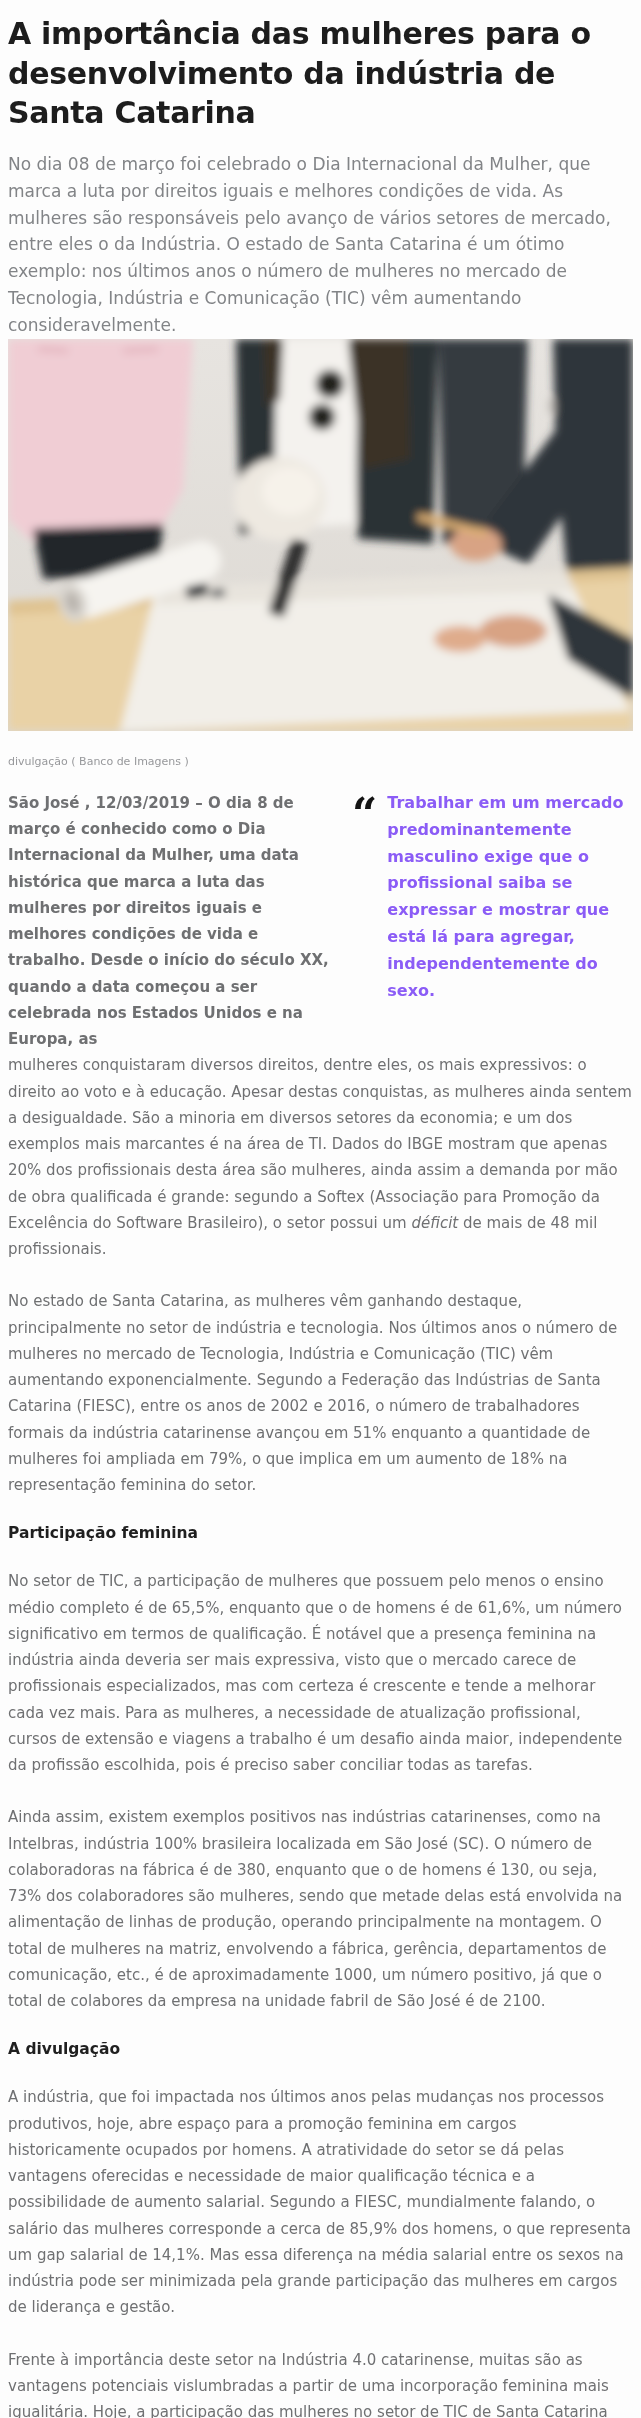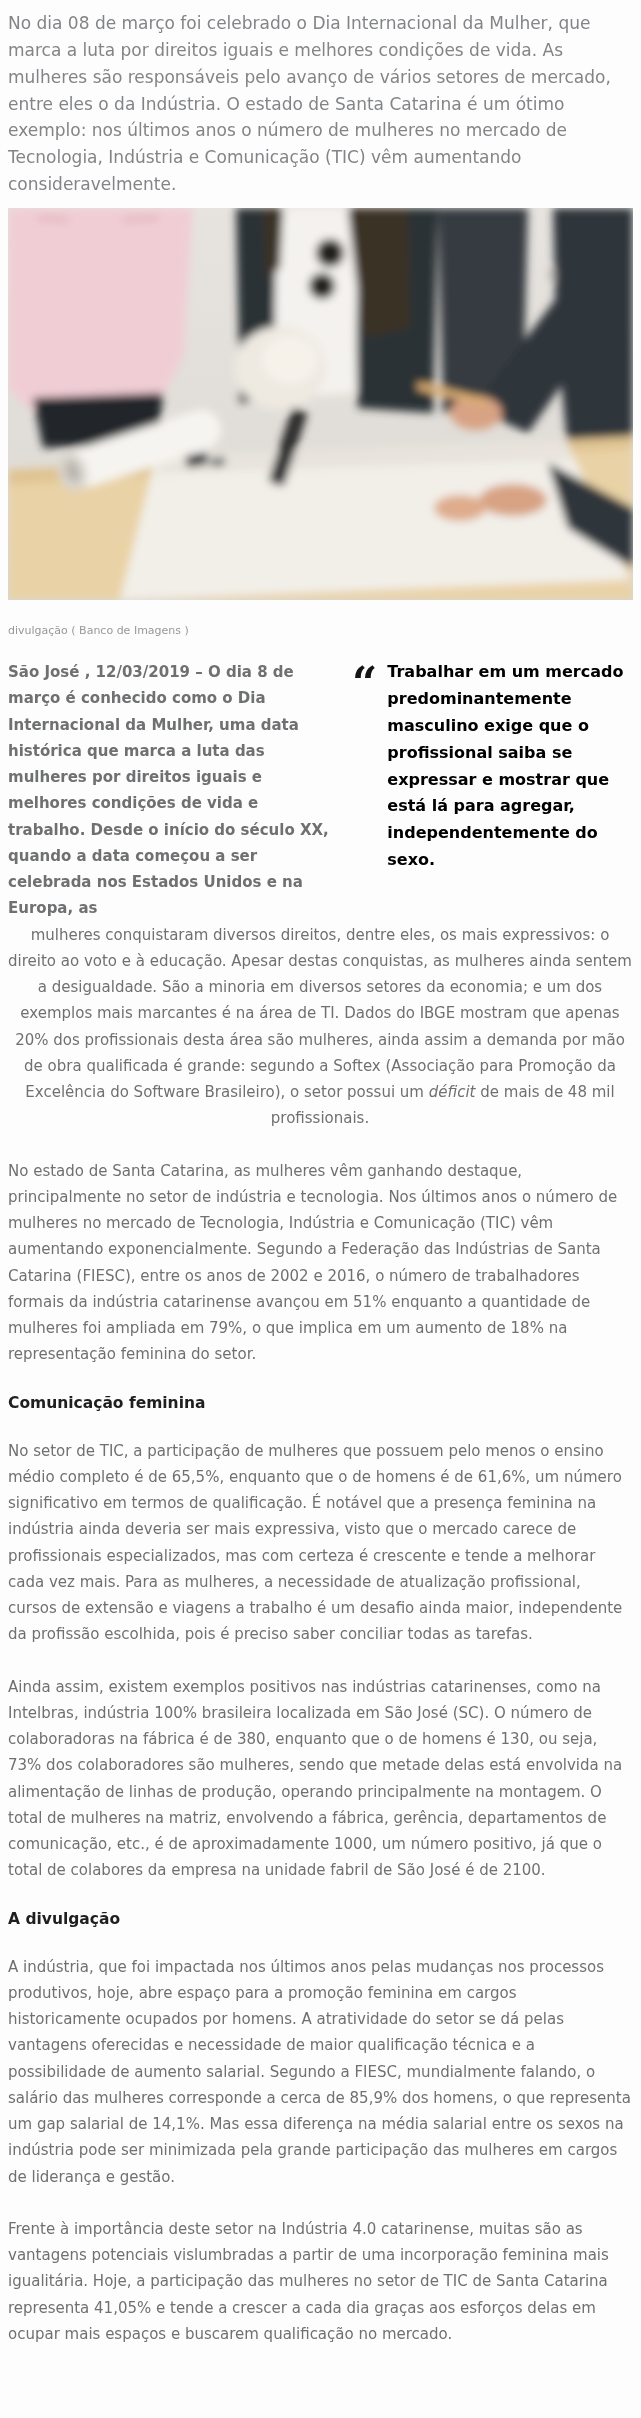--- a/index.html
+++ b/index.html
@@ -14,21 +14,21 @@
   }
   h1.title {
     margin: 4px 0 18px 0;
     font-size: 30px;
     line-height: 1.32;
     font-weight: 700;
     color: #1d1d1d;
     letter-spacing: -0.3px;
   }
   p.lead {
-    margin: 0 0 10px 0;
+    margin: 0 0 0 0;
     font-size: 17px;
     line-height: 1.58;
     color: #828487;
   }
   .photo {
     width: 625px;
     height: 392px;
     overflow: hidden;
     background: #e9e6e2;
     line-height: 0;
@@ -64,35 +64,36 @@
     line-height: 0.75;
     color: #141414;
     margin: 8px 10px 0 0;
     flex: 0 0 auto;
   }
   .qtext {
     margin: 0;
     font-size: 16px;
     line-height: 1.68;
     font-weight: 700;
-    color: #000000;
+    color: #8b5cf6;
   }
-  .after-cols { margin-top: 26px; text-align: center; }
+  .after-cols { margin-top: 26px; }
   h2.section {
     font-size: 15.5px;
     font-weight: 700;
     color: #1f1f1f;
     margin: 0 0 26px 0;
   }
 </style>
 </head>
 <body>
 
 <div class="page">
 
+  <h1 class="title">A importância das mulheres para o desenvolvimento da indústria de Santa Catarina</h1>
 
   <p class="lead">No dia 08 de março foi celebrado o Dia Internacional da Mulher, que marca a luta por direitos iguais e melhores condições de vida. As mulheres são responsáveis pelo avanço de vários setores de mercado, entre eles o da Indústria. O estado de Santa Catarina é um ótimo exemplo: nos últimos anos o número de mulheres no mercado de Tecnologia, Indústria e Comunicação (TIC) vêm aumentando consideravelmente.</p>
 
   <div class="photo">
 
     <svg width="625" height="392" viewBox="0 0 625 392" xmlns="http://www.w3.org/2000/svg">
       <defs>
         <filter id="soft" x="-10%" y="-10%" width="120%" height="120%">
           <feGaussianBlur stdDeviation="4"></feGaussianBlur>
         </filter>
@@ -173,21 +174,21 @@
     <div class="pullquote">
       <span class="qicon">“</span>
       <p class="qtext">Trabalhar em um mercado predominantemente masculino exige que o profissional saiba se expressar e mostrar que está lá para agregar, independentemente do sexo.</p>
     </div>
   </div>
 
   <p class="body after-cols"><span>mulheres conquistaram diversos direitos, dentre eles, os mais expressivos: o direito ao voto e à educação. Apesar destas conquistas, as mulheres ainda sentem a desigualdade. São a minoria em diversos setores da economia; e um dos exemplos mais marcantes é na área de TI. Dados do IBGE mostram que apenas 20% dos profissionais desta área são mulheres, ainda assim a demanda por mão de obra qualificada é grande: segundo a Softex (Associação para Promoção da Excelência do Software Brasileiro), o setor possui um </span><em>déficit</em><span> de mais de 48 mil profissionais.</span></p>
 
   <p class="body">No estado de Santa Catarina, as mulheres vêm ganhando destaque, principalmente no setor de indústria e tecnologia. Nos últimos anos o número de mulheres no mercado de Tecnologia, Indústria e Comunicação (TIC) vêm aumentando exponencialmente. Segundo a Federação das Indústrias de Santa Catarina (FIESC), entre os anos de 2002 e 2016, o número de trabalhadores formais da indústria catarinense avançou em 51% enquanto a quantidade de mulheres foi ampliada em 79%, o que implica em um aumento de 18% na representação feminina do setor.</p>
 
-  <h2 class="section">Comunicação feminina</h2>
+  <h2 class="section">Participação feminina</h2>
 
   <p class="body">No setor de TIC, a participação de mulheres que possuem pelo menos o ensino médio completo é de 65,5%, enquanto que o de homens é de 61,6%, um número significativo em termos de qualificação. É notável que a presença feminina na indústria ainda deveria ser mais expressiva, visto que o mercado carece de profissionais especializados, mas com certeza é crescente e tende a melhorar cada vez mais. Para as mulheres, a necessidade de atualização profissional, cursos de extensão e viagens a trabalho é um desafio ainda maior, independente da profissão escolhida, pois é preciso saber conciliar todas as tarefas.</p>
 
   <p class="body">Ainda assim, existem exemplos positivos nas indústrias catarinenses, como na Intelbras, indústria 100% brasileira localizada em São José (SC). O número de colaboradoras na fábrica é de 380, enquanto que o de homens é 130, ou seja, 73% dos colaboradores são mulheres, sendo que metade delas está envolvida na alimentação de linhas de produção, operando principalmente na montagem. O total de mulheres na matriz, envolvendo a fábrica, gerência, departamentos de comunicação, etc., é de aproximadamente 1000, um número positivo, já que o total de colabores da empresa na unidade fabril de São José é de 2100.</p>
 
   <h2 class="section">A divulgação</h2>
 
   <p class="body">A indústria, que foi impactada nos últimos anos pelas mudanças nos processos produtivos, hoje, abre espaço para a promoção feminina em cargos historicamente ocupados por homens. A atratividade do setor se dá pelas vantagens oferecidas e necessidade de maior qualificação técnica e a possibilidade de aumento salarial. Segundo a FIESC, mundialmente falando, o salário das mulheres corresponde a cerca de 85,9% dos homens, o que representa um gap salarial de 14,1%. Mas essa diferença na média salarial entre os sexos na indústria pode ser minimizada pela grande participação das mulheres em cargos de liderança e gestão.</p>
 
   <p class="body">Frente à importância deste setor na Indústria 4.0 catarinense, muitas são as vantagens potenciais vislumbradas a partir de uma incorporação feminina mais igualitária. Hoje, a participação das mulheres no setor de TIC de Santa Catarina representa 41,05% e tende a crescer a cada dia graças aos esforços delas em ocupar mais espaços e buscarem qualificação no mercado.</p>

